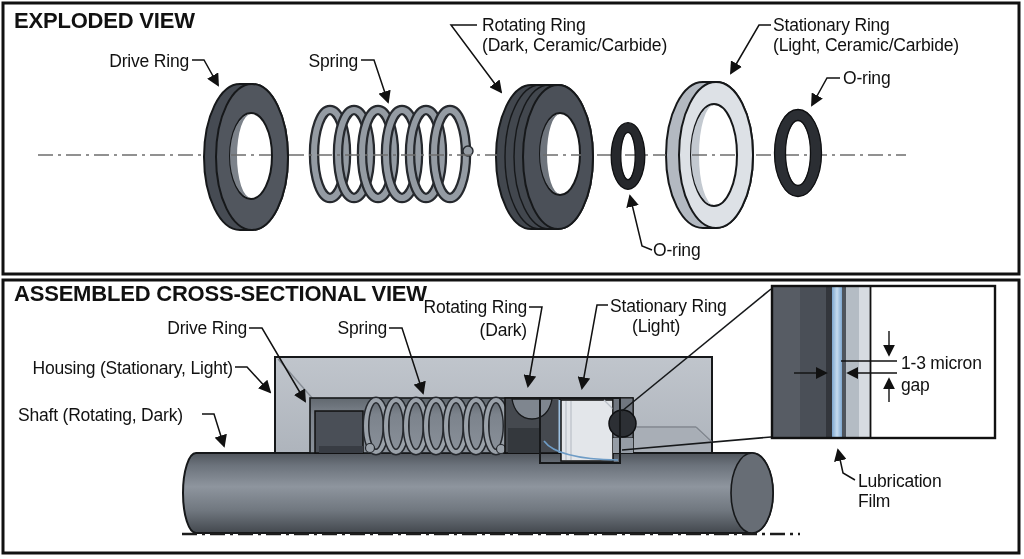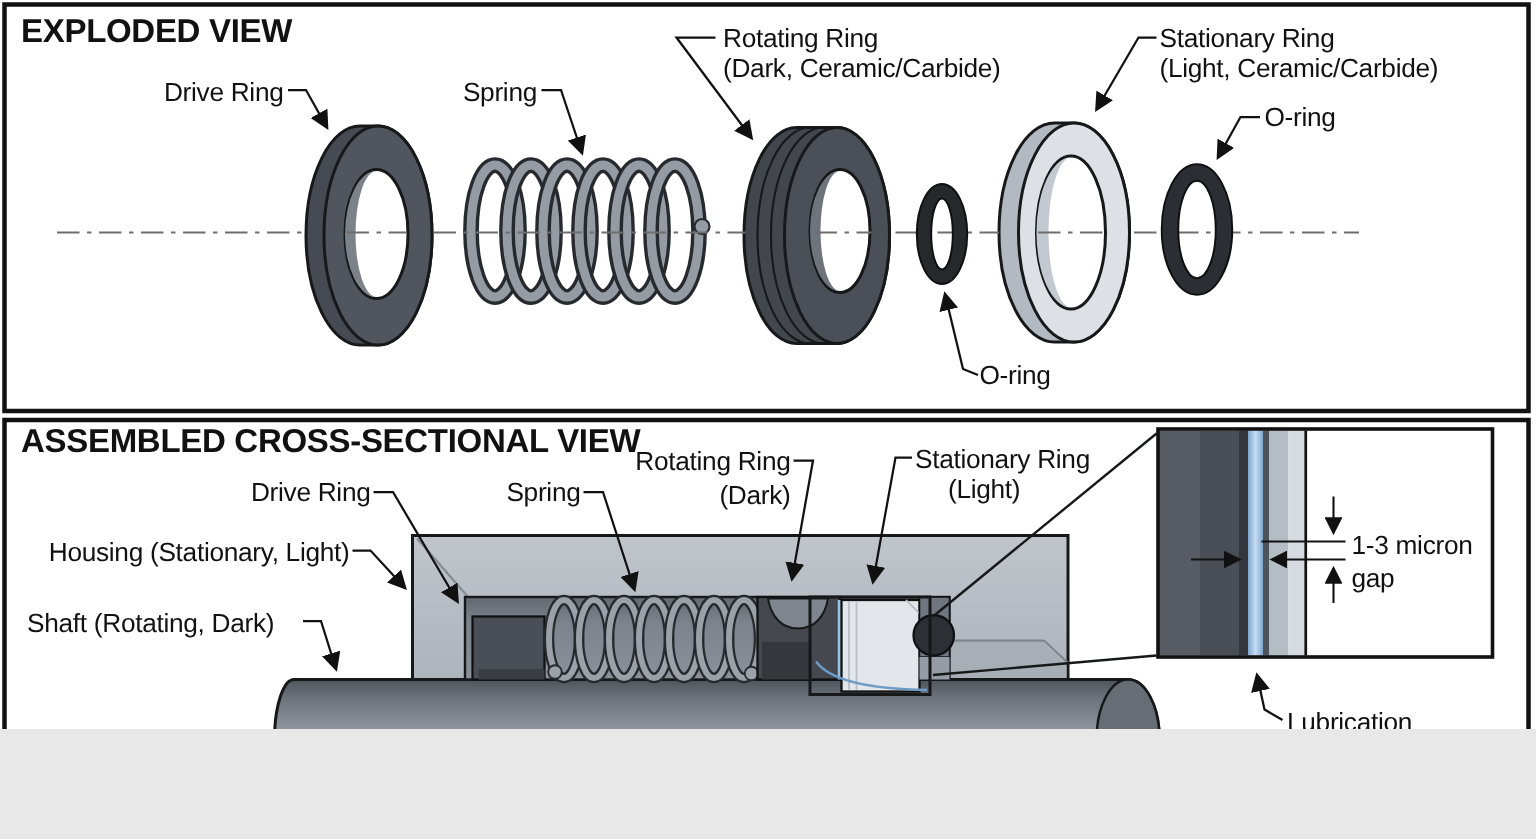--- a/index.html
+++ b/index.html
@@ -1,16 +1,16 @@
 <!DOCTYPE html>
 <html><head>
 <meta charset="utf-8">
 <style>
   html,body{margin:0;padding:0;background:#e8e8e8;}
-  .stage{width:1024px;height:486px;background:#ffffff;position:relative;margin:0 auto;
+  .stage{width:1024px;height:559px;background:#ffffff;position:relative;margin:0 auto;
          font-family:"Liberation Sans",sans-serif;}
   svg{display:block;}
   .ttl{font-family:"Liberation Sans",sans-serif;font-size:22px;font-weight:bold;fill:#111;letter-spacing:-0.2px;}
   .lbl{font-family:"Liberation Sans",sans-serif;font-size:17.5px;fill:#111;letter-spacing:-0.2px;}
   .ldr{stroke:#111;stroke-width:1.5;fill:none;}
   .dim{stroke:#111;stroke-width:1.4;fill:none;}
 </style>
 </head>
 <body>
 

